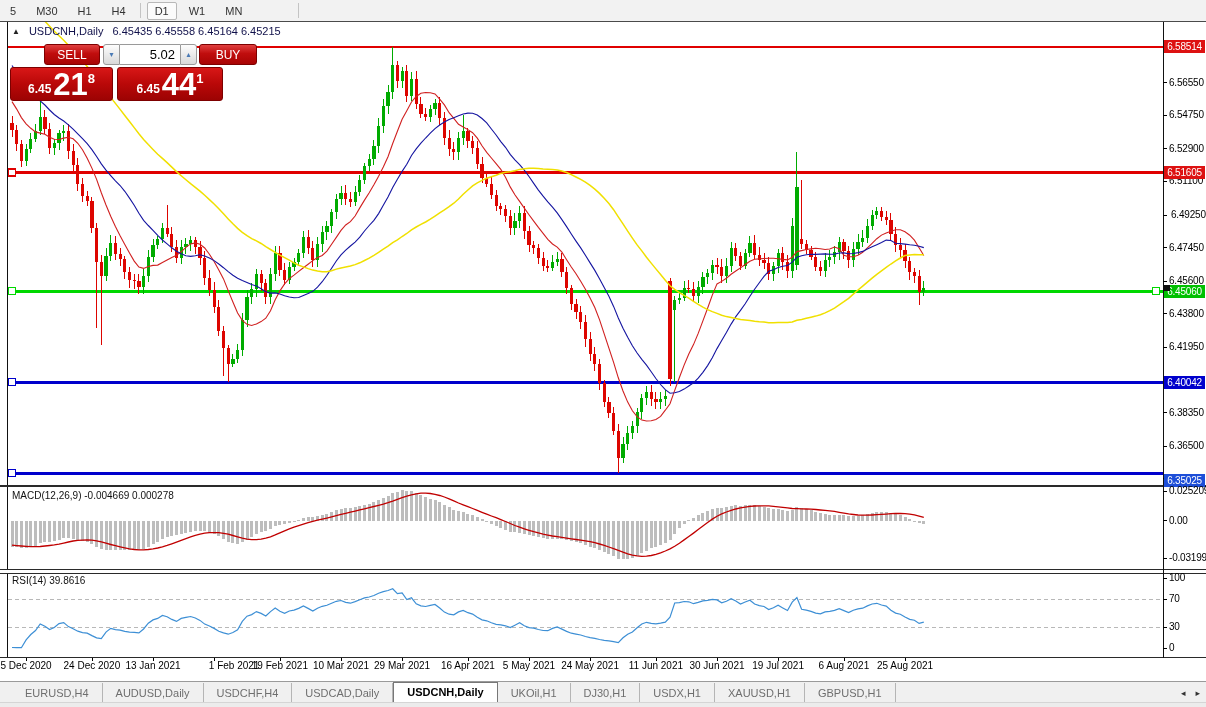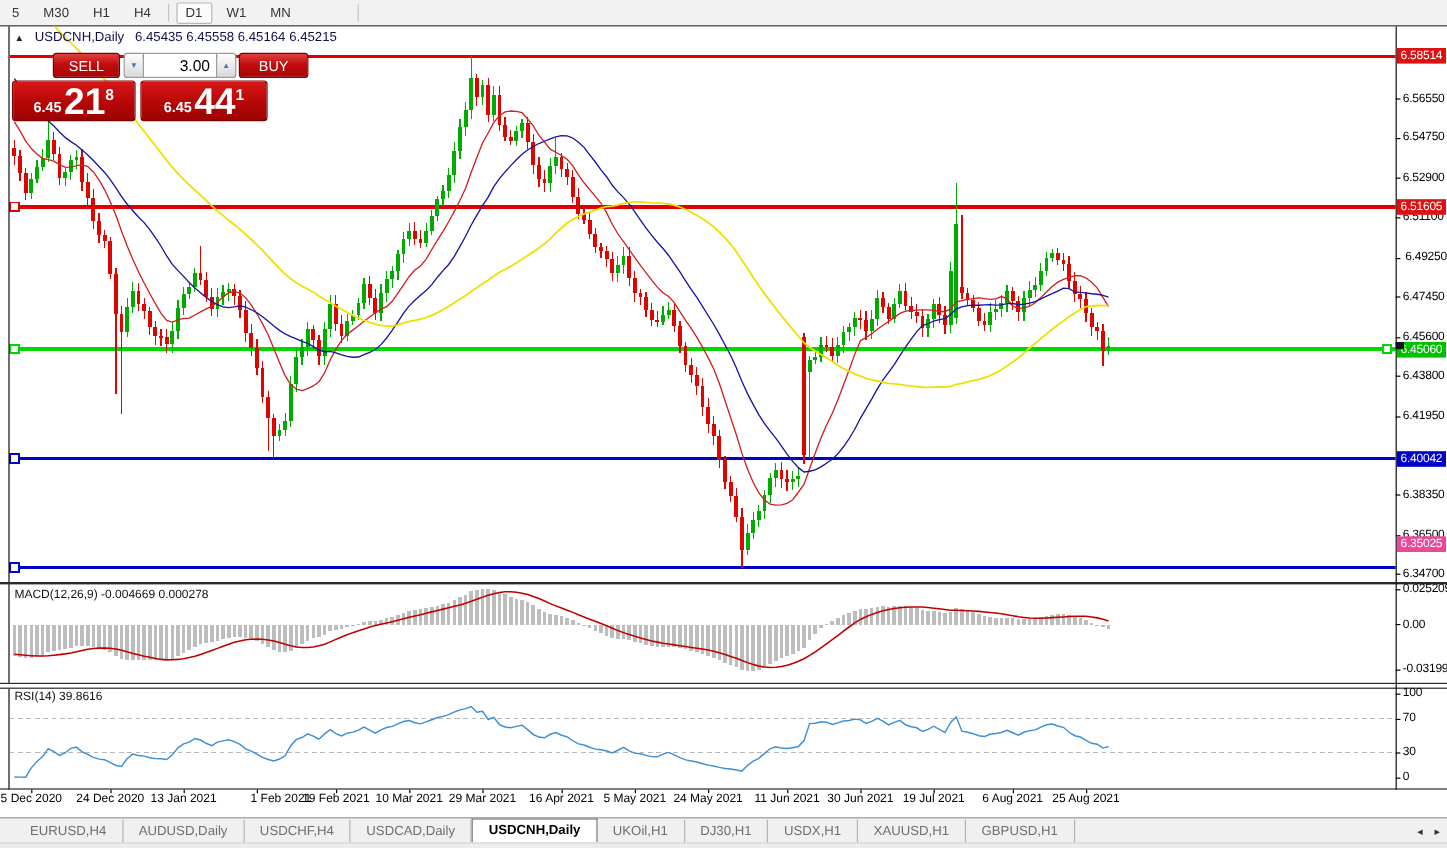--- a/index.html
+++ b/index.html
@@ -715,21 +715,21 @@
     <span class="tri">▲</span>
     <span class="sym">USDCNH,Daily</span>
     <span class="quote">6.45435 6.45558 6.45164 6.45215</span>
   </div>
 
   <div class="trade">
     <div class="trow1">
       <div class="tbtn sellbtn">SELL</div>
       <div class="volgrp">
         <div class="spinbtn" style="border-radius:3px 0 0 3px">▾</div>
-        <div class="volval">3.00</div>
+        <div class="volval">5.02</div>
         <div class="spinbtn" style="border-radius:0 3px 3px 0">▴</div>
       </div>
       <div class="tbtn buybtn">BUY</div>
     </div>
     <div class="bigpanel bp-sell">
       <span class="bp-small">6.45</span>
       <span class="bp-big">21</span>
       <span class="bp-sup">8</span>
     </div>
     <div class="bigpanel bp-buy">
@@ -764,21 +764,21 @@
       <div class="axtick" style="left: 1163px; top: 412.218px;"></div>
       <div class="axlab" style="left: 1169px; top: 406.718px;">6.38350</div>
       <div class="axtick" style="left: 1163px; top: 445.775px;"></div>
       <div class="axlab" style="left: 1169px; top: 440.275px;">6.36500</div>
       <div class="axtick" style="left: 1163px; top: 478.426px;"></div>
       <div class="axlab" style="left: 1169px; top: 472.926px;">6.34700</div>
       <div class="badge" style="top: 40.4595px; background: rgb(221, 17, 17);">6.58514</div>
       <div class="badge" style="top: 165.783px; background: rgb(221, 17, 17);">6.51605</div>
       <div class="badge" style="top: 284.504px; background: rgb(0, 192, 0);">6.45060</div>
       <div class="badge" style="top: 375.526px; background: rgb(0, 0, 204);">6.40042</div>
-      <div class="badge" style="top: 447px; background: #ec4899;">6.35025</div>
+      <div class="badge" style="top: 474px; background: #1d4ed8;">6.35025</div>
       <div class="price-marker" style="top: 284.557px;"></div>
       <div class="axtick" style="left: 1163px; top: 490.5px;"></div>
       <div class="axlab" style="left: 1169px; top: 485px;">0.025209</div>
       <div class="axtick" style="left: 1163px; top: 520.029px;"></div>
       <div class="axlab" style="left: 1169px; top: 514.529px;">0.00</div>
       <div class="axtick" style="left: 1163px; top: 557.5px;"></div>
       <div class="axlab" style="left: 1169px; top: 552px;">-0.03199</div>
       <div class="axtick" style="left: 1163px; top: 577.5px;"></div>
       <div class="axlab" style="left: 1169px; top: 572px;">100</div>
       <div class="axtick" style="left: 1163px; top: 598.5px;"></div>

